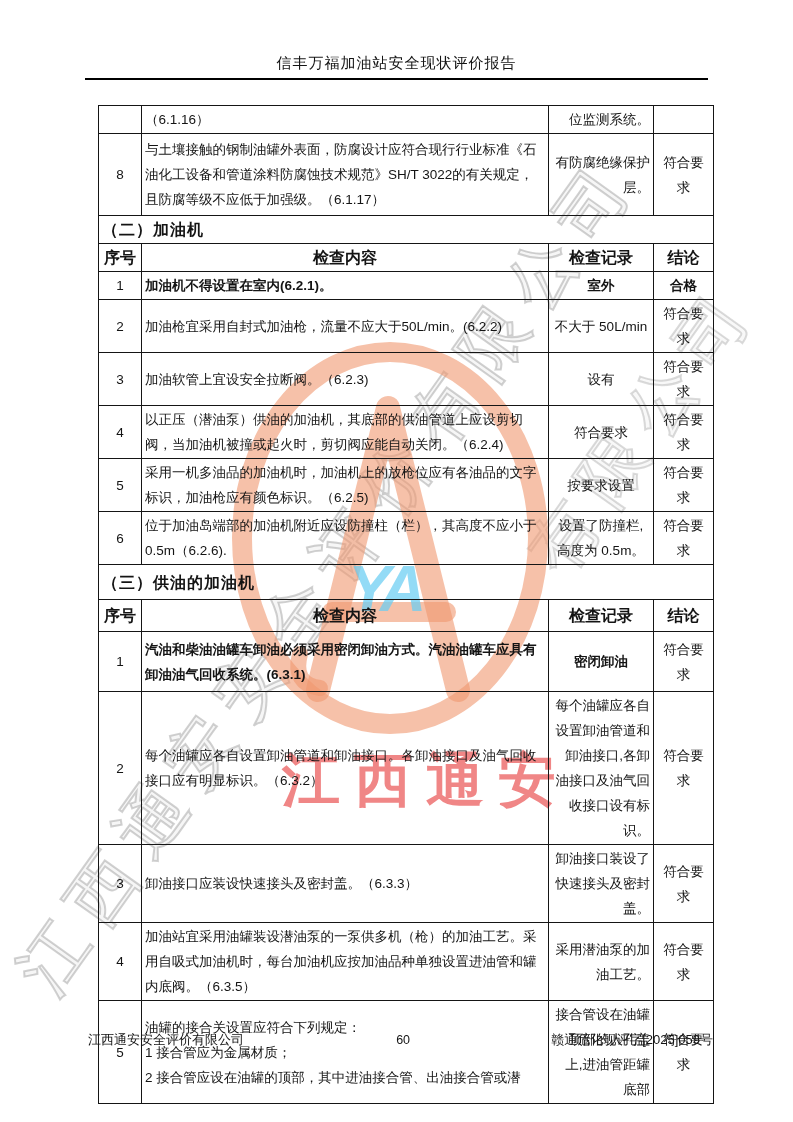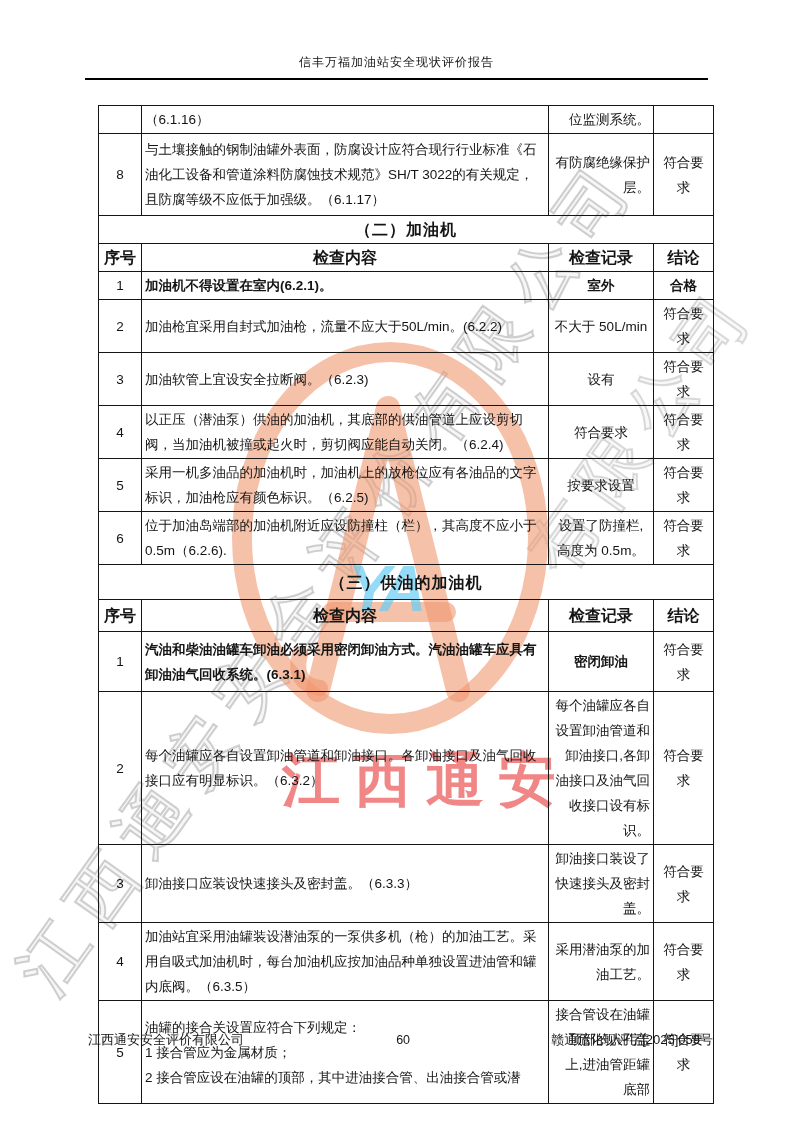--- a/index.html
+++ b/index.html
@@ -36,21 +36,21 @@
     position:absolute;left:282px;top:722px;
     font-size:58px;font-weight:bold;
     letter-spacing:14px;white-space:nowrap;
     color:rgba(232,72,72,0.66);
     margin-top:20px;
   }
   
   .content-layer{position:absolute;inset:0;z-index:1;}
   .hdr-title{
     position:absolute;top:54px;left:0;width:100%;
-    text-align:center;font-size:12px;letter-spacing:1px;
+    text-align:center;font-size:15px;letter-spacing:1px;
   }
   .hdr-rule{
     position:absolute;top:78px;left:85px;width:623px;
     border-top:2px solid #000;height:0;
   }
   table.checklist{
     position:absolute;left:98px;top:105px;
     width:616px;table-layout:fixed;
     border-collapse:collapse;
   }
@@ -61,21 +61,21 @@
     vertical-align:middle;
     background:transparent;
     overflow:hidden;
   }
   td.seq{text-align:center;}
   td.contentc{text-align:left;white-space:pre-line;}
   td.rec{text-align:right;}
   td.rec.ctr{text-align:center;}
   td.con{text-align:center;padding:1px 1px;}
   .bold{font-weight:bold;}
-  tr.sect td{text-align:center;font-weight:bold;font-size:16px;letter-spacing:1px;}
+  tr.sect td{text-align:left;font-weight:bold;font-size:16px;letter-spacing:1px;}
   tr.thead td{text-align:center;font-weight:bold;font-size:16px;}
   .footer{
     position:absolute;top:1031px;left:88px;width:625px;
     display:flex;justify-content:space-between;align-items:center;
     font-size:13px;
   }
   .footer .pageno{font-size:12.5px;margin-left:11px;}
 </style>
 </head>
 <body>

